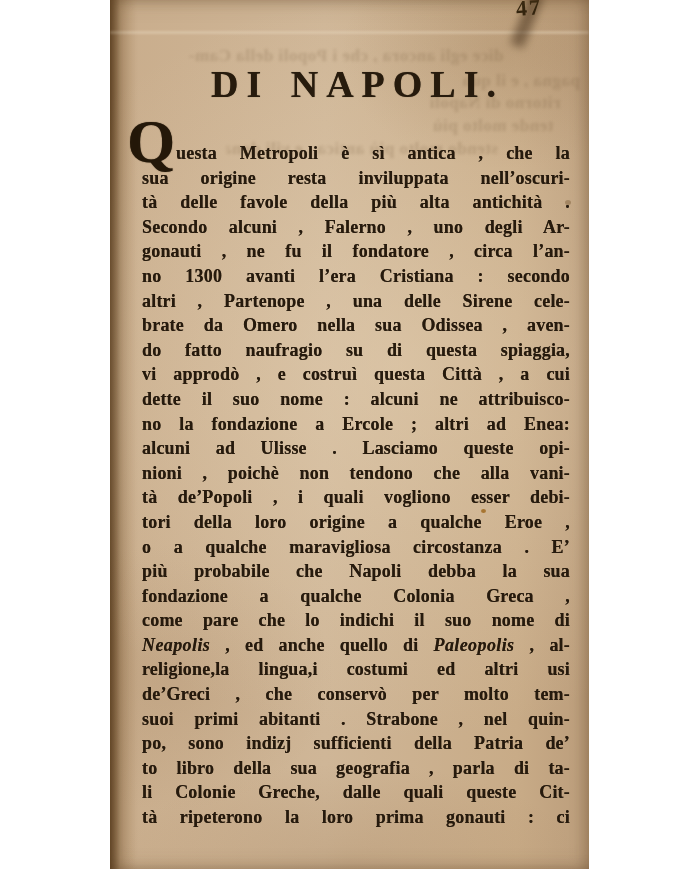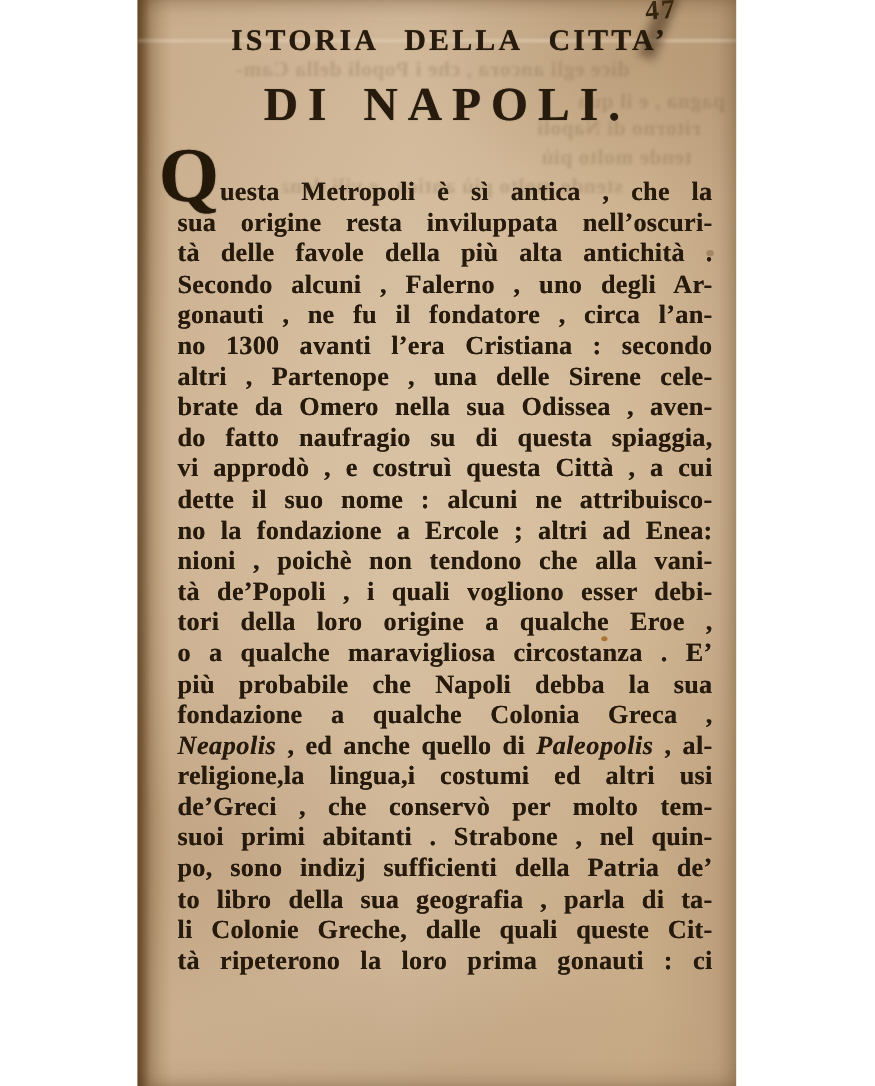--- a/index.html
+++ b/index.html
@@ -67,21 +67,21 @@
     color:#271b0d; text-shadow:0 0 .7px rgba(39,27,13,.8); white-space:nowrap;
   }
 
   .dropcap {
     position:absolute; left:17px; top:110px; font-size:62px; line-height:1;
     font-weight:bold; color:#241809; text-shadow:0 0 1px rgba(36,24,9,.8);
   }
 
   .bodytext {
     position:absolute; left:8px; top:141px; width:452px;
-    font-size:21px; font-weight:bold; line-height:24.6px; color:#261a0d;
+    font-size:18px; font-weight:bold; line-height:24.6px; color:#261a0d;
     text-shadow:0 0 .5px rgba(38,26,13,.75); letter-spacing:.2px;
   }
   .bodytext .line { text-align:justify; text-align-last:justify; height:24.6px; overflow:visible; white-space:nowrap;padding-left:24px; }
   .bodytext .line.first { padding-left:58px; }
   .bodytext i { font-style:italic; letter-spacing:.4px; }
 
   .speck { position:absolute; border-radius:50%; }
   .s1 { left:371px; top:509px; width:5px; height:4px; background:#a06a20; opacity:.85; filter:blur(.4px); }
   .s2 { left:455px; top:200px; width:6px; height:5px; background:#8d6f4a; opacity:.6; filter:blur(.6px); }
 </style>
@@ -98,44 +98,45 @@
       <span>pagna , e il quadro</span>
       <span>ritorno di Napoli</span>
       <span>tende molto più</span>
       <span>stendo molto più antica , e vili dona</span>
     </div>
 
     <div class="streak"></div>
 
     <div class="pagenum">47</div>
 
-    <h1 class="title1">ISTORIA DELLA CITTA’</h1>
     <h2 class="title2">DI NAPOLI.</h2>
 
     <div class="dropcap">Q</div>
 
     <div class="bodytext">
         <div class="line first">uesta Metropoli è sì antica , che la</div>
         <div class="line">sua origine resta inviluppata nell’oscuri-</div>
         <div class="line">tà delle favole della più alta antichità .</div>
         <div class="line">Secondo alcuni , Falerno , uno degli Ar-</div>
         <div class="line">gonauti , ne fu il fondatore , circa l’an-</div>
         <div class="line">no 1300 avanti l’era Cristiana : secondo</div>
         <div class="line">altri , Partenope , una delle Sirene cele-</div>
         <div class="line">brate da Omero nella sua Odissea , aven-</div>
         <div class="line">do fatto naufragio su di questa spiaggia,</div>
         <div class="line">vi approdò , e costruì questa Città , a cui</div>
         <div class="line">dette il suo nome : alcuni ne attribuisco-</div>
         <div class="line">no la fondazione a Ercole ; altri ad Enea:</div>
+        <div class="line">alcuni ad Ulisse . Lasciamo queste opi-</div>
         <div class="line">nioni , poichè non tendono che alla vani-</div>
         <div class="line">tà de’Popoli , i quali vogliono esser debi-</div>
         <div class="line">tori della loro origine a qualche Eroe ,</div>
         <div class="line">o a qualche maravigliosa circostanza . E’</div>
         <div class="line">più probabile che Napoli debba la sua</div>
         <div class="line">fondazione a qualche Colonia Greca ,</div>
+        <div class="line">come pare che lo indichi il suo nome di</div>
         <div class="line"><i>Neapolis</i> , ed anche quello di <i>Paleopolis</i> , al-</div>
         <div class="line">religione,la lingua,i costumi ed altri usi</div>
         <div class="line">de’Greci , che conservò per molto tem-</div>
         <div class="line">suoi primi abitanti . Strabone , nel quin-</div>
         <div class="line">po, sono indizj sufficienti della Patria de’</div>
         <div class="line">to libro della sua geografia , parla di ta-</div>
         <div class="line">li Colonie Greche, dalle quali queste Cit-</div>
         <div class="line">tà ripeterono la loro prima gonauti : ci</div>
       </div>
 

